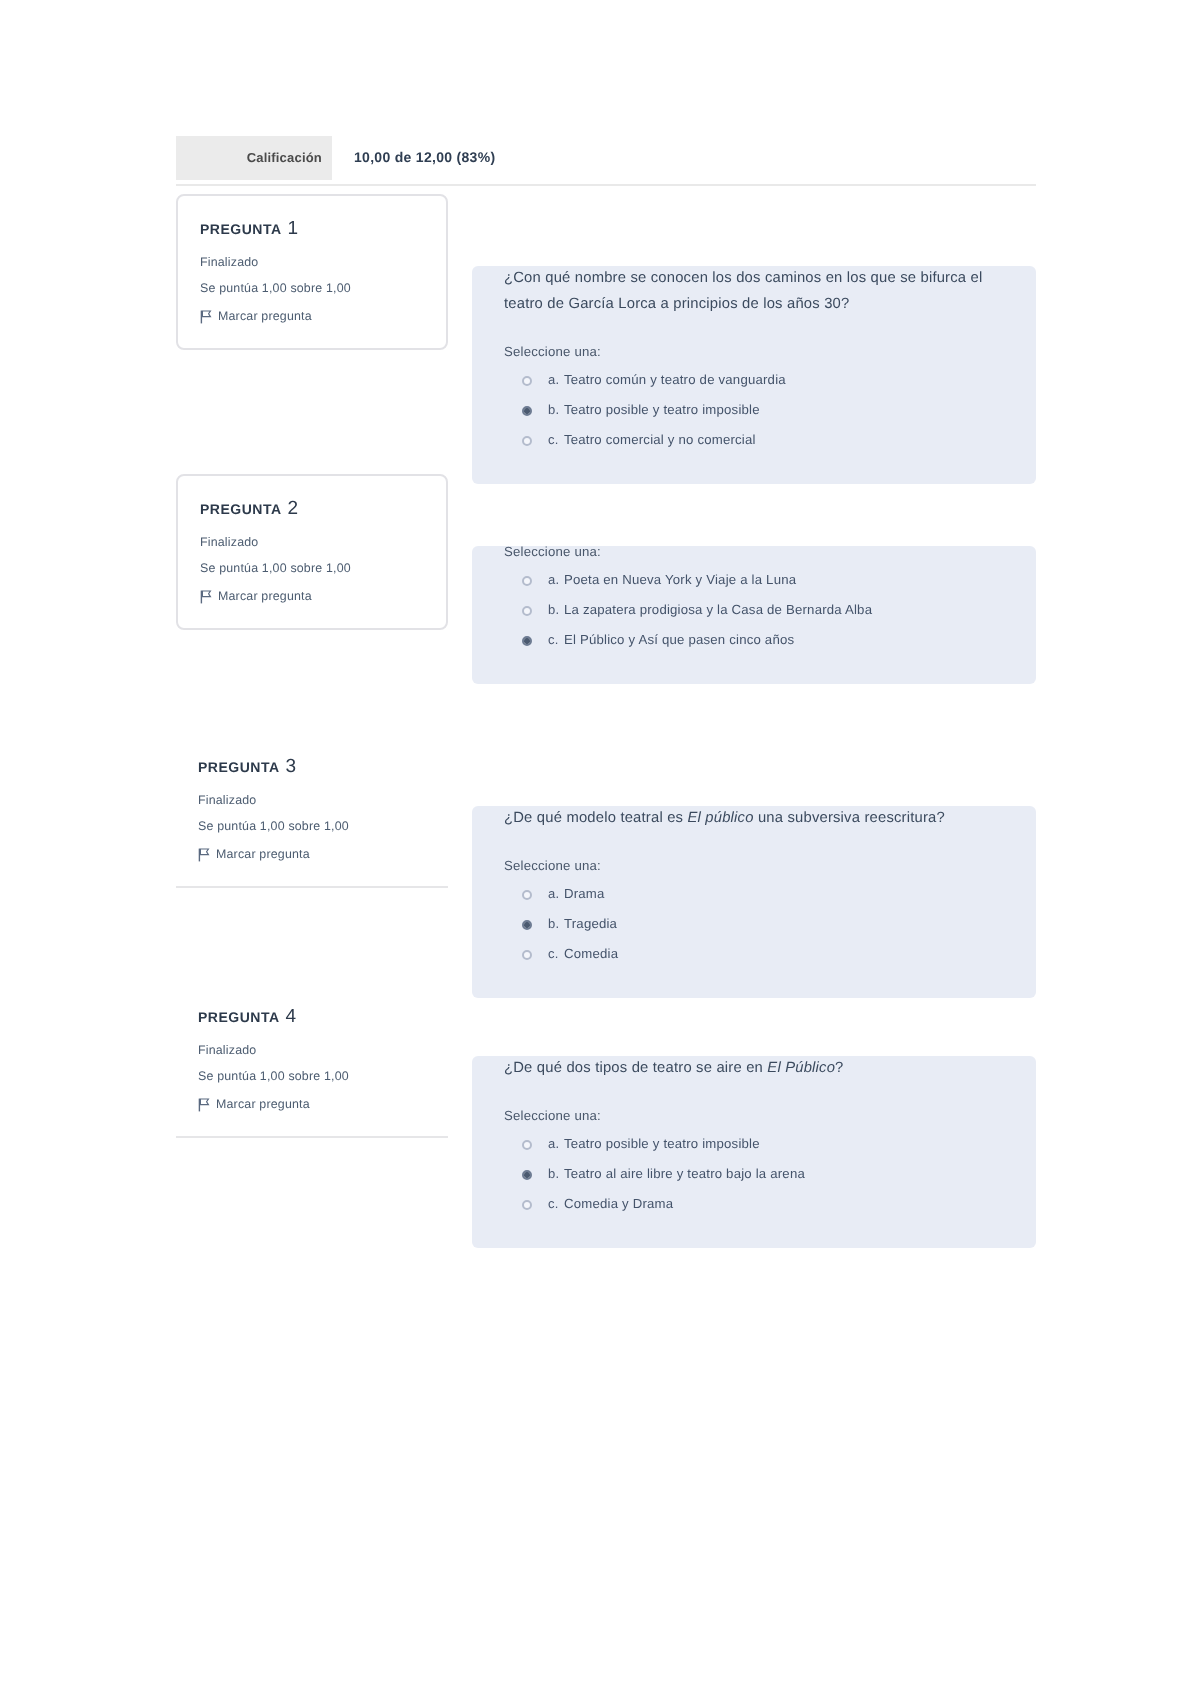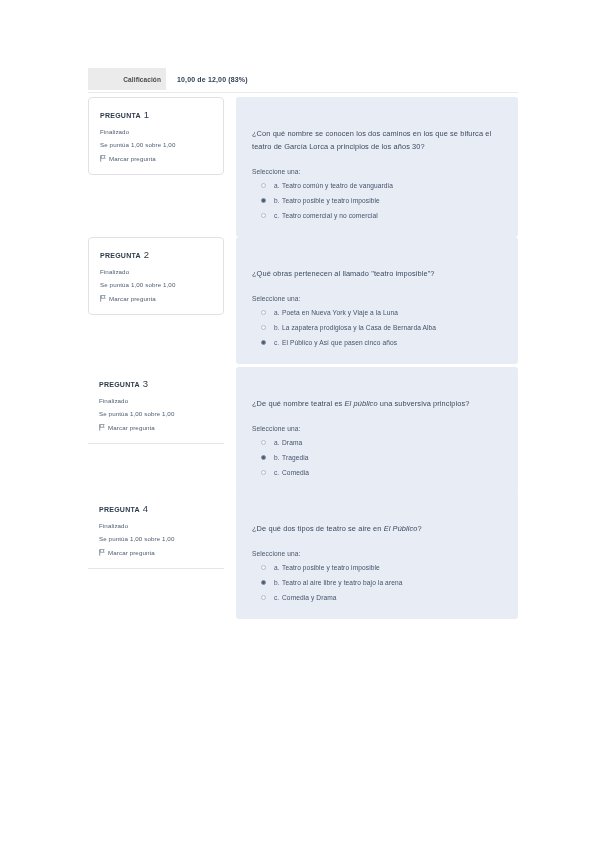--- a/index.html
+++ b/index.html
@@ -131,22 +131,23 @@
     flex: none;
     display: block;
   }
 
   
   .qpanel {
     margin-left: 12px;
     flex: 1;
     background: #e8ecf5;
     border-radius: 3px;
-    padding: 31px 15px 18px 16px;
+    padding: 0 15px 18px 16px;
     box-sizing: border-box;
+    margin-top: 36px;
   }
   .q-text {
     font-size: 7.4px;
     line-height: 1.75;
     color: #3b4a5e;
     margin: 0 0 14px 0;
     letter-spacing: .1px;
   }
   .q-text em { font-style: italic; text-align: center; }
   .q-prompt {
@@ -264,21 +265,20 @@
           <div class="q-meta">Se puntúa 1,00 sobre 1,00</div>
           <div class="q-flag">
             <svg class="flag-icon" viewBox="0 0 6 7">
               <path d="M0.7 0.3 L0.7 6.7" stroke="#5b6a80" stroke-width="0.7" fill="none"></path>
               <path d="M1.2 0.5 L5.2 0.5 L4.3 1.9 L5.2 3.3 L1.2 3.3 Z" fill="none" stroke="#5b6a80" stroke-width="0.6"></path>
             </svg>
             <span>Marcar pregunta</span>
           </div>
         </div>
         <div class="qpanel">
-          <p class="q-text">¿Qué obras pertenecen al llamado "teatro imposible"?</p>
           <div class="q-prompt">Seleccione una:</div>
           <ul class="opt-list">
             <li class="opt">
               <span class="radio"></span>
               <span class="opt-letter">a.</span>
               <span class="opt-text">Poeta en Nueva York y Viaje a la Luna</span>
             </li>
             <li class="opt">
               <span class="radio"></span>
               <span class="opt-letter">b.</span>
@@ -299,21 +299,21 @@
           <div class="q-meta">Se puntúa 1,00 sobre 1,00</div>
           <div class="q-flag">
             <svg class="flag-icon" viewBox="0 0 6 7">
               <path d="M0.7 0.3 L0.7 6.7" stroke="#5b6a80" stroke-width="0.7" fill="none"></path>
               <path d="M1.2 0.5 L5.2 0.5 L4.3 1.9 L5.2 3.3 L1.2 3.3 Z" fill="none" stroke="#5b6a80" stroke-width="0.6"></path>
             </svg>
             <span>Marcar pregunta</span>
           </div>
         </div>
         <div class="qpanel">
-          <p class="q-text"><span>¿De qué nombre teatral es </span><em>El público</em><span> una subversiva principios?</span></p>
+          <p class="q-text"><span>¿De qué modelo teatral es </span><em>El público</em><span> una subversiva reescritura?</span></p>
           <div class="q-prompt">Seleccione una:</div>
           <ul class="opt-list">
             <li class="opt">
               <span class="radio"></span>
               <span class="opt-letter">a.</span>
               <span class="opt-text">Drama</span>
             </li>
             <li class="opt">
               <span class="radio checked"></span>
               <span class="opt-letter">b.</span>

